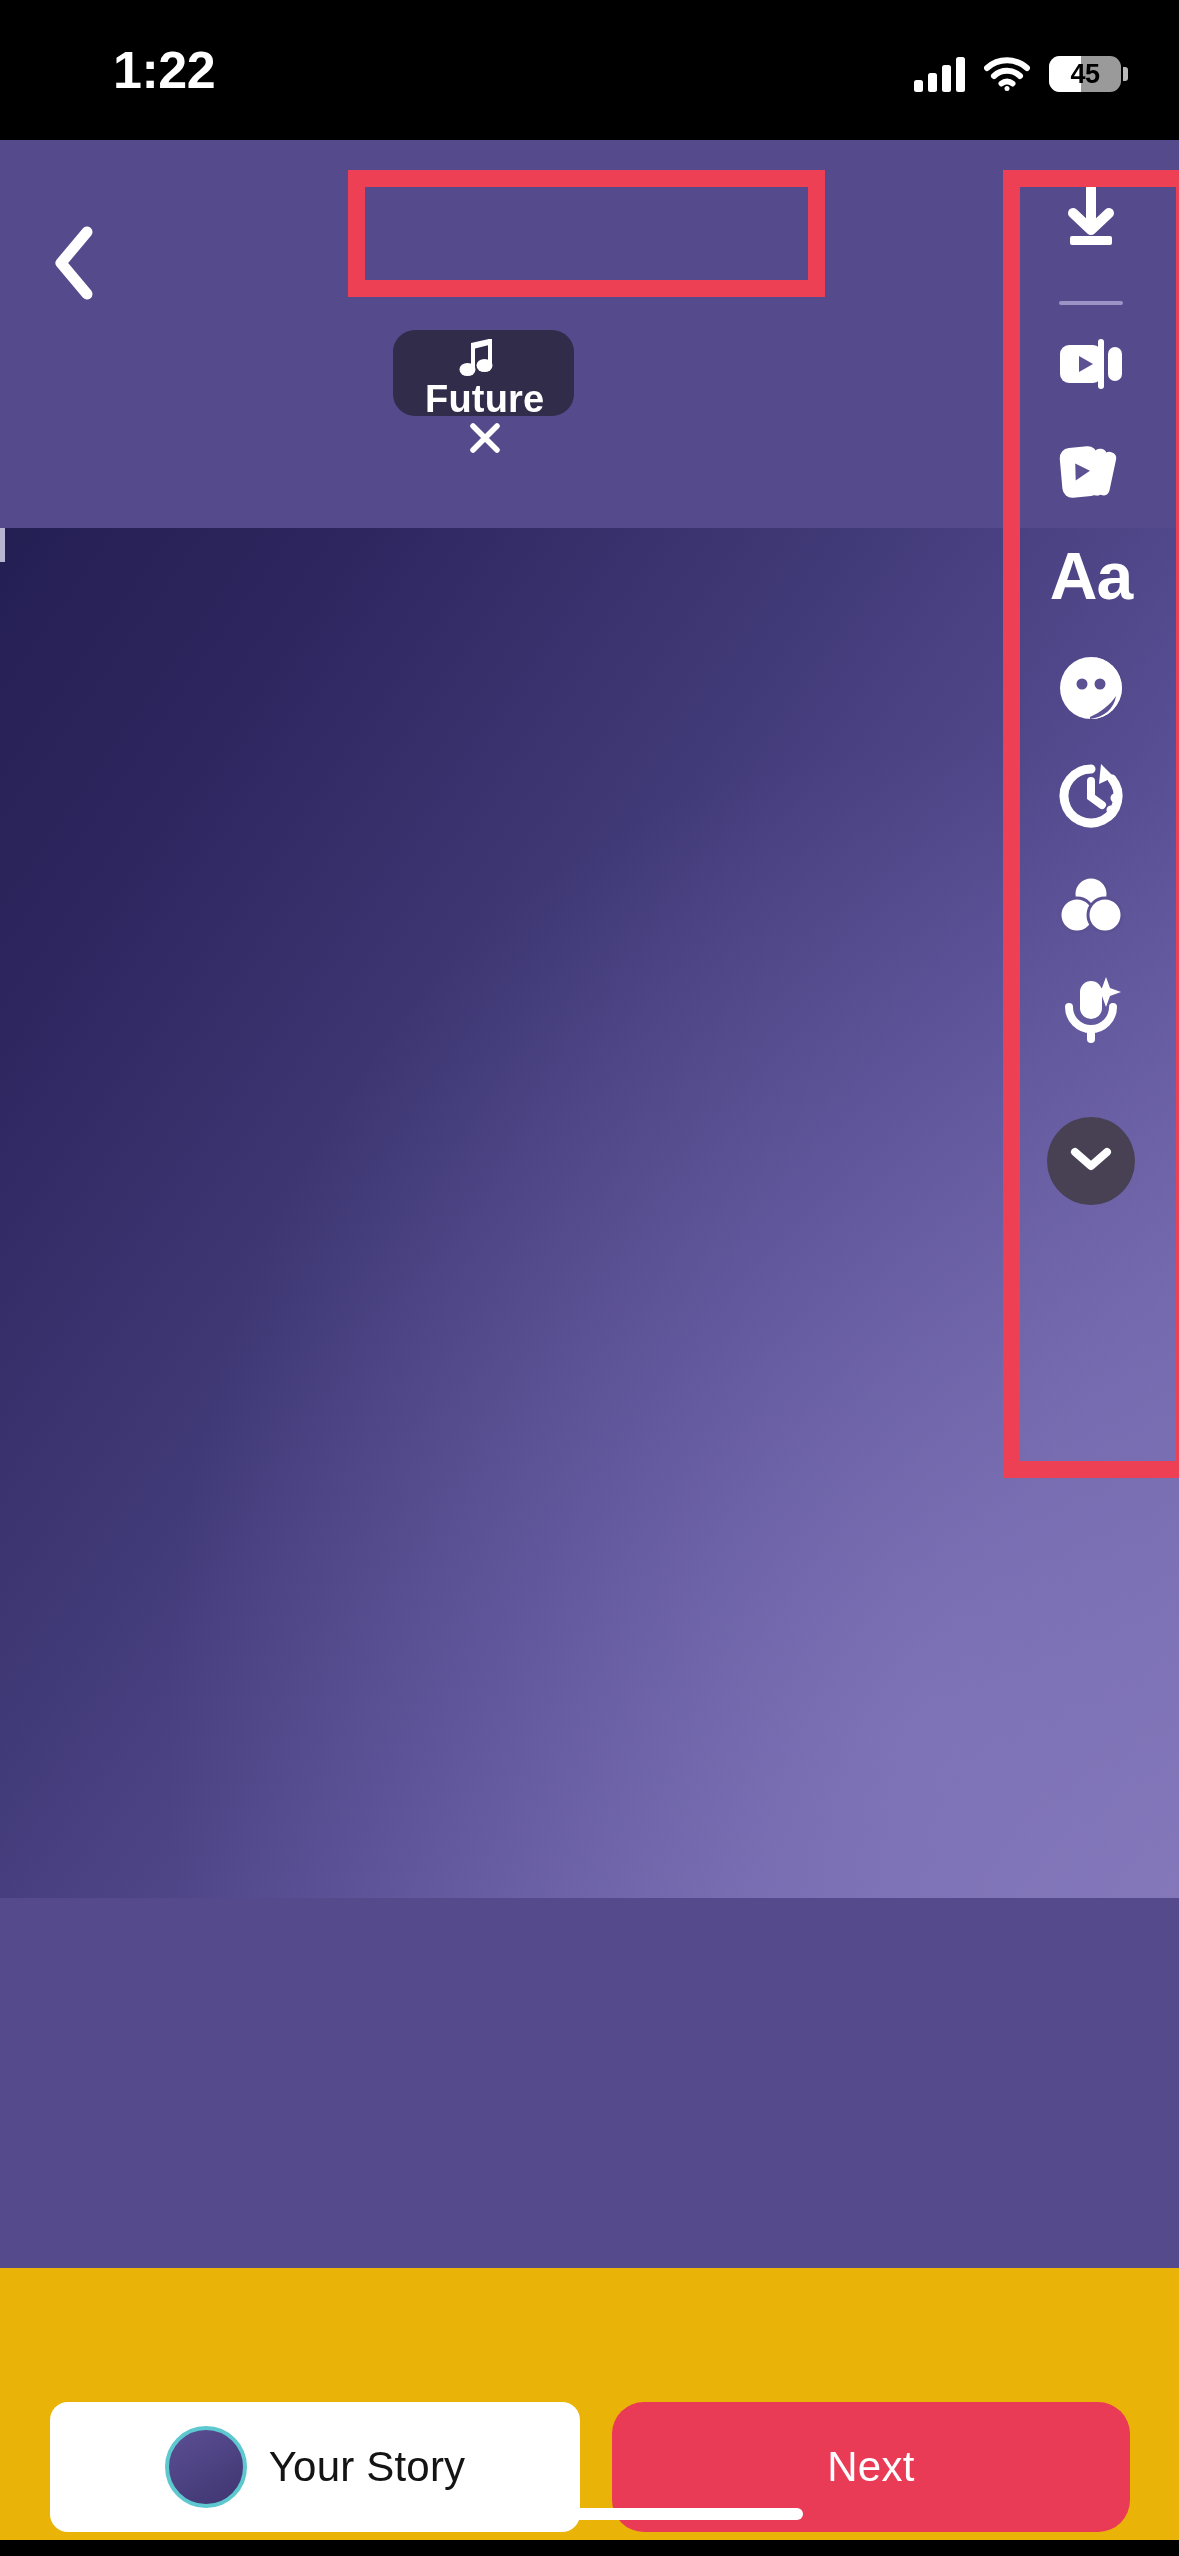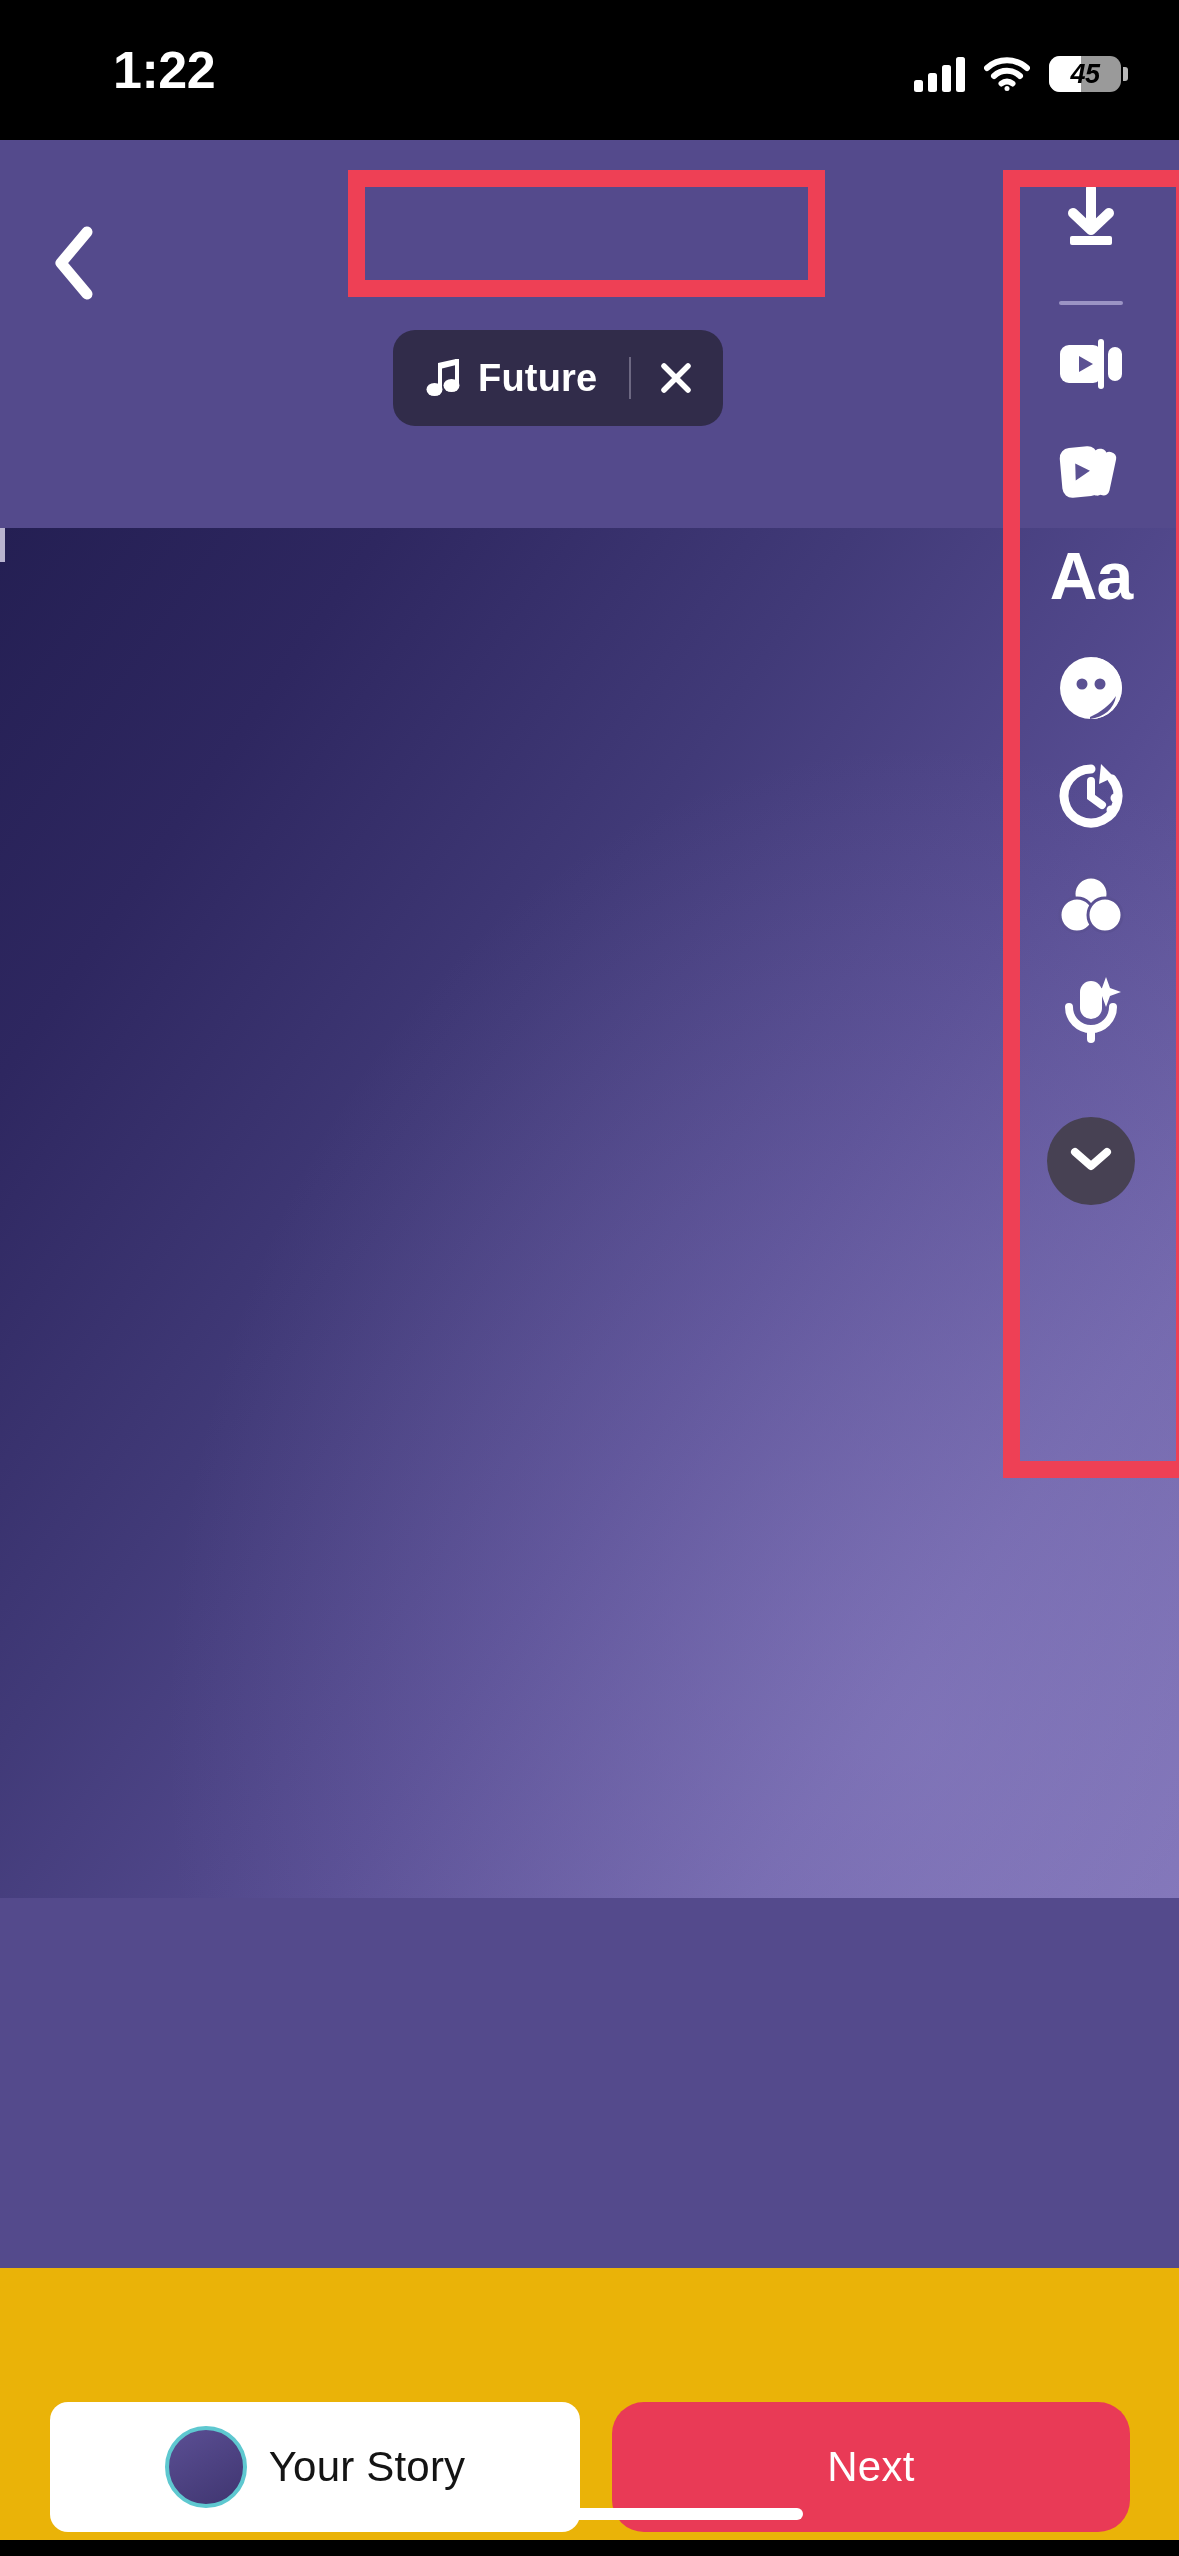--- a/index.html
+++ b/index.html
@@ -27,21 +27,20 @@
     position:absolute; left:113px; top:40px;
     width:190px;
     font-size:52px; font-weight:bold; color:#fff;
     letter-spacing:-0.5px;
     line-height:60px;
   }
   #status-right {
     position:absolute; right:58px; top:46px;
     display:flex; align-items:center; gap:19px;
     height:56px;
-    font-style:italic;
   }
   .bars { display:flex; align-items:flex-end; gap:5px; height:36px; }
   .bars i { display:block; width:9px; background:#fff; border-radius:2.5px; }
   .bars i:nth-child(1){ height:12px; }
   .bars i:nth-child(2){ height:19px; }
   .bars i:nth-child(3){ height:27px; }
   .bars i:nth-child(4){ height:35px; }
   .wifi { width:46px; height:36px; position:relative; }
   .battery {
     position:relative; width:72px; height:36px;
@@ -97,25 +96,26 @@
 
   
   #back-button {
     position:absolute; left:30px; top:82px;
     width:86px; height:86px;
     display:flex; align-items:center; justify-content:center;
     z-index:20;
   }
   #music-chip {
     position:absolute; left:393px; top:190px;
-    height:96px;
+    height:86px;
     display:flex; align-items:center;
-    padding:0 30px 0 32px;
+    padding:8px 30px 0 32px;
     background:#312C4A; border-radius:22px;
     z-index:20;
+    flex-direction:column;
   }
   #music-chip .note { margin-right:17px; display:flex; }
   #music-chip .title {
     font-size:38px; font-weight:bold; color:#fff;
     letter-spacing:0.2px;
   }
   #music-chip .sep {
     width:2px; height:42px; background:#6d6882;
     margin:0 28px 0 32px;
   }

